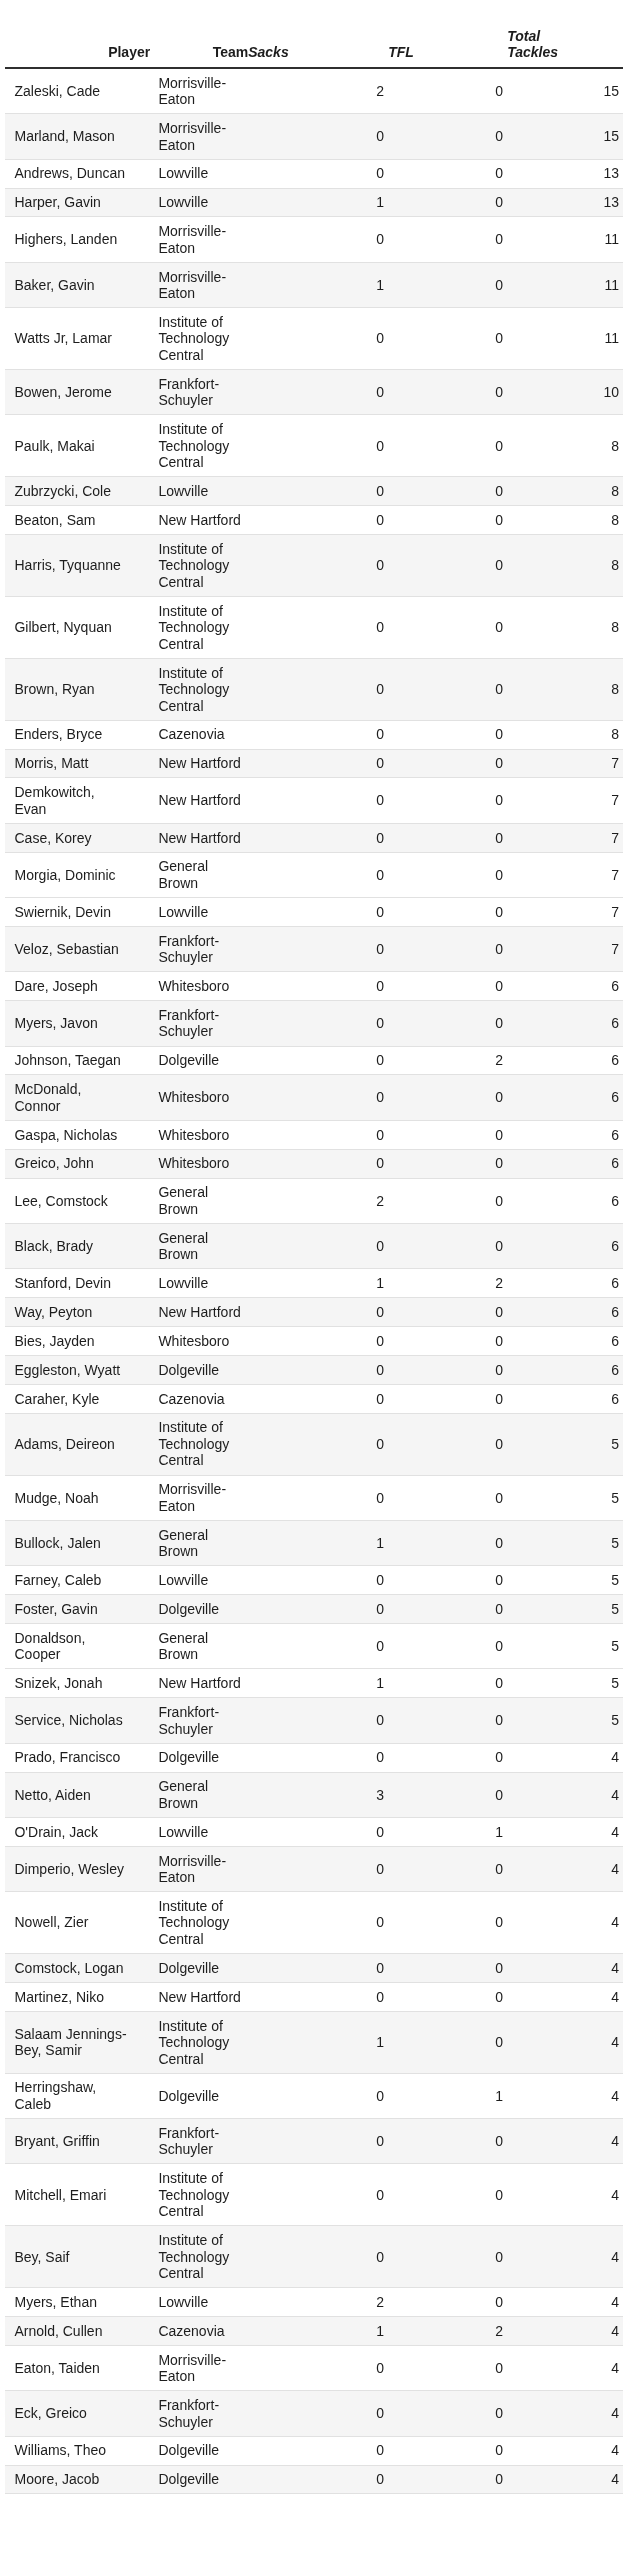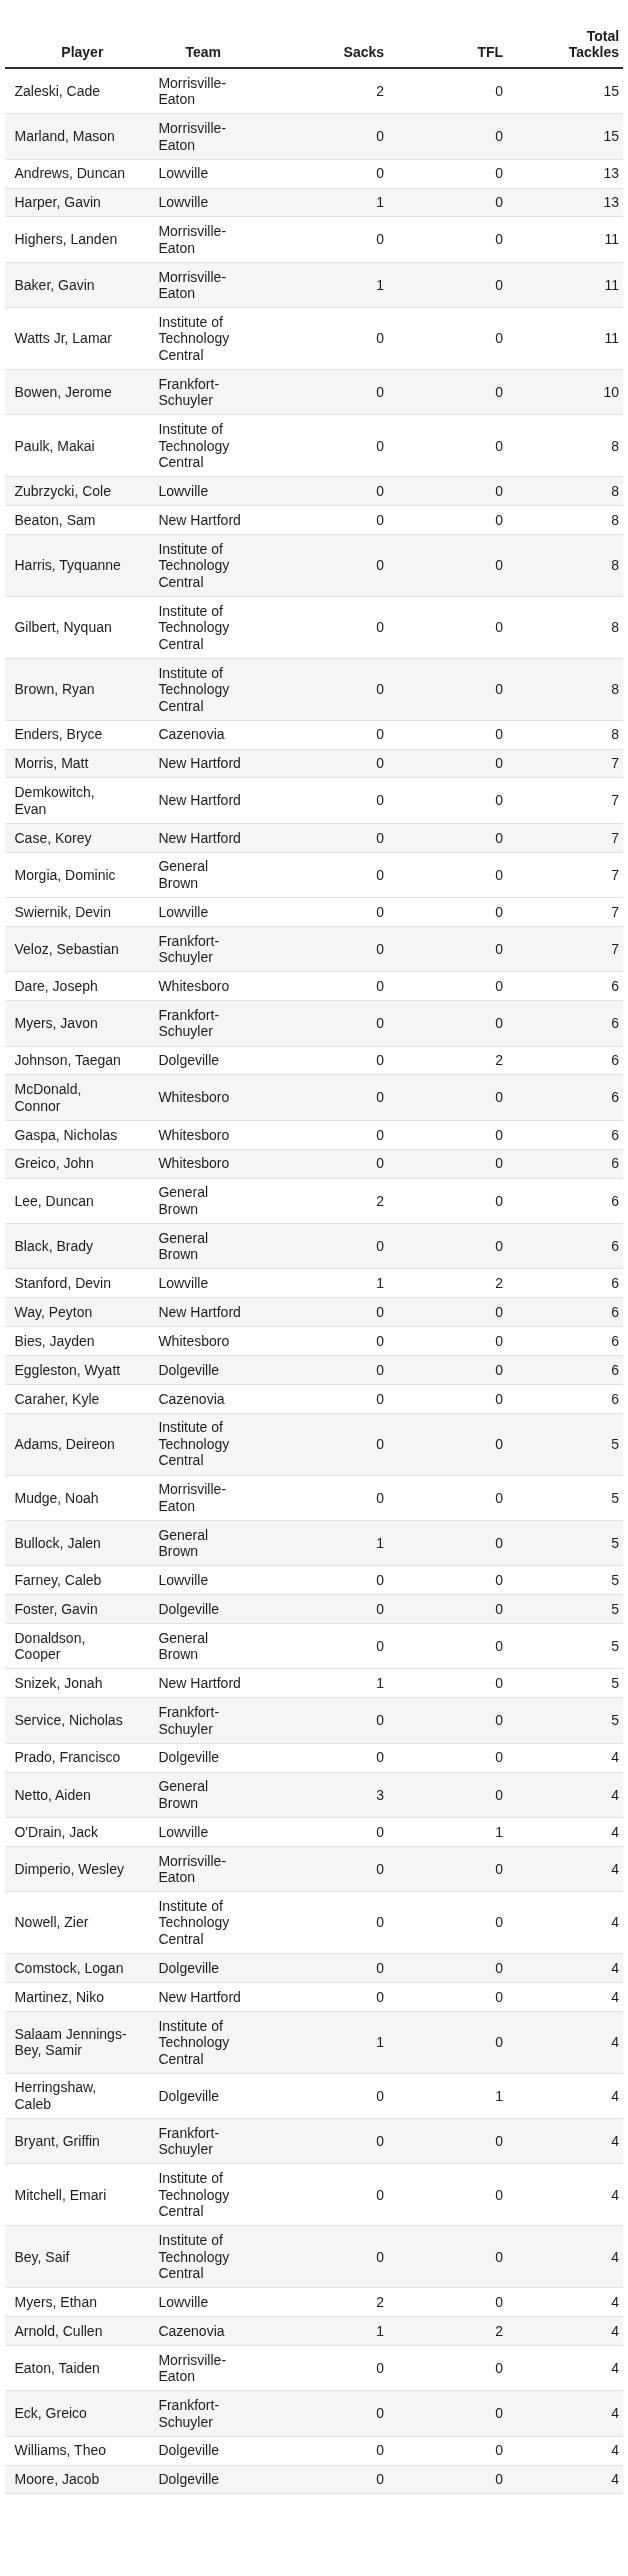--- a/index.html
+++ b/index.html
@@ -4,23 +4,23 @@
 <style>
   html,body{margin:0;padding:0;background:#ffffff;}
   body{font-family:"Liberation Sans",sans-serif;color:#1d1d1d;width:629px;}
   .wrap{padding:14.4px 5.2px 0 5.2px;}
   table{border-collapse:collapse;table-layout:fixed;width:618px;font-size:14px;line-height:16.5px;}
   col.c-player{width:145px;}
   col.c-team{width:98px;}
   col.c-sacks{width:140px;}
   col.c-tfl{width:119px;}
   col.c-total{width:116px;}
-  th{font-weight:bold;text-align:center;vertical-align:bottom;padding:13.4px 0 6.2px 0;
+  th{font-weight:bold;text-align:right;vertical-align:bottom;padding:13.4px 0 6.2px 0;
      border-bottom:2.1px solid #2f2f2f;white-space:pre-line;}
-  th.num{text-align:right;padding-right:4.1px;}
+  th.num{text-align:left;padding-right:4.1px;font-style:italic;}
   th.first{padding-left:9.3px;}
   th.second{padding-left:8.2px;}
   td{padding:5.7px 0;vertical-align:middle;border-bottom:0.5px solid #e1e1e1;
      white-space:pre-line;text-align:left;}
   td.first{padding-left:9.3px;}
   td.second{padding-left:8.2px;}
   td.num{text-align:right;padding-right:4.1px;}
   tr.stripe{background:#f5f5f5;}
 </style>
 </head>
@@ -248,21 +248,21 @@
           <td class="num">6</td>
         </tr>
         <tr class="stripe">
           <td class="first">Greico, John</td>
           <td class="second">Whitesboro</td>
           <td class="num">0</td>
           <td class="num">0</td>
           <td class="num">6</td>
         </tr>
         <tr>
-          <td class="first">Lee, Duncan</td>
+          <td class="first">Lee, Comstock</td>
           <td class="second">General Brown</td>
           <td class="num">2</td>
           <td class="num">0</td>
           <td class="num">6</td>
         </tr>
         <tr class="stripe">
           <td class="first">Black, Brady</td>
           <td class="second">General Brown</td>
           <td class="num">0</td>
           <td class="num">0</td>

